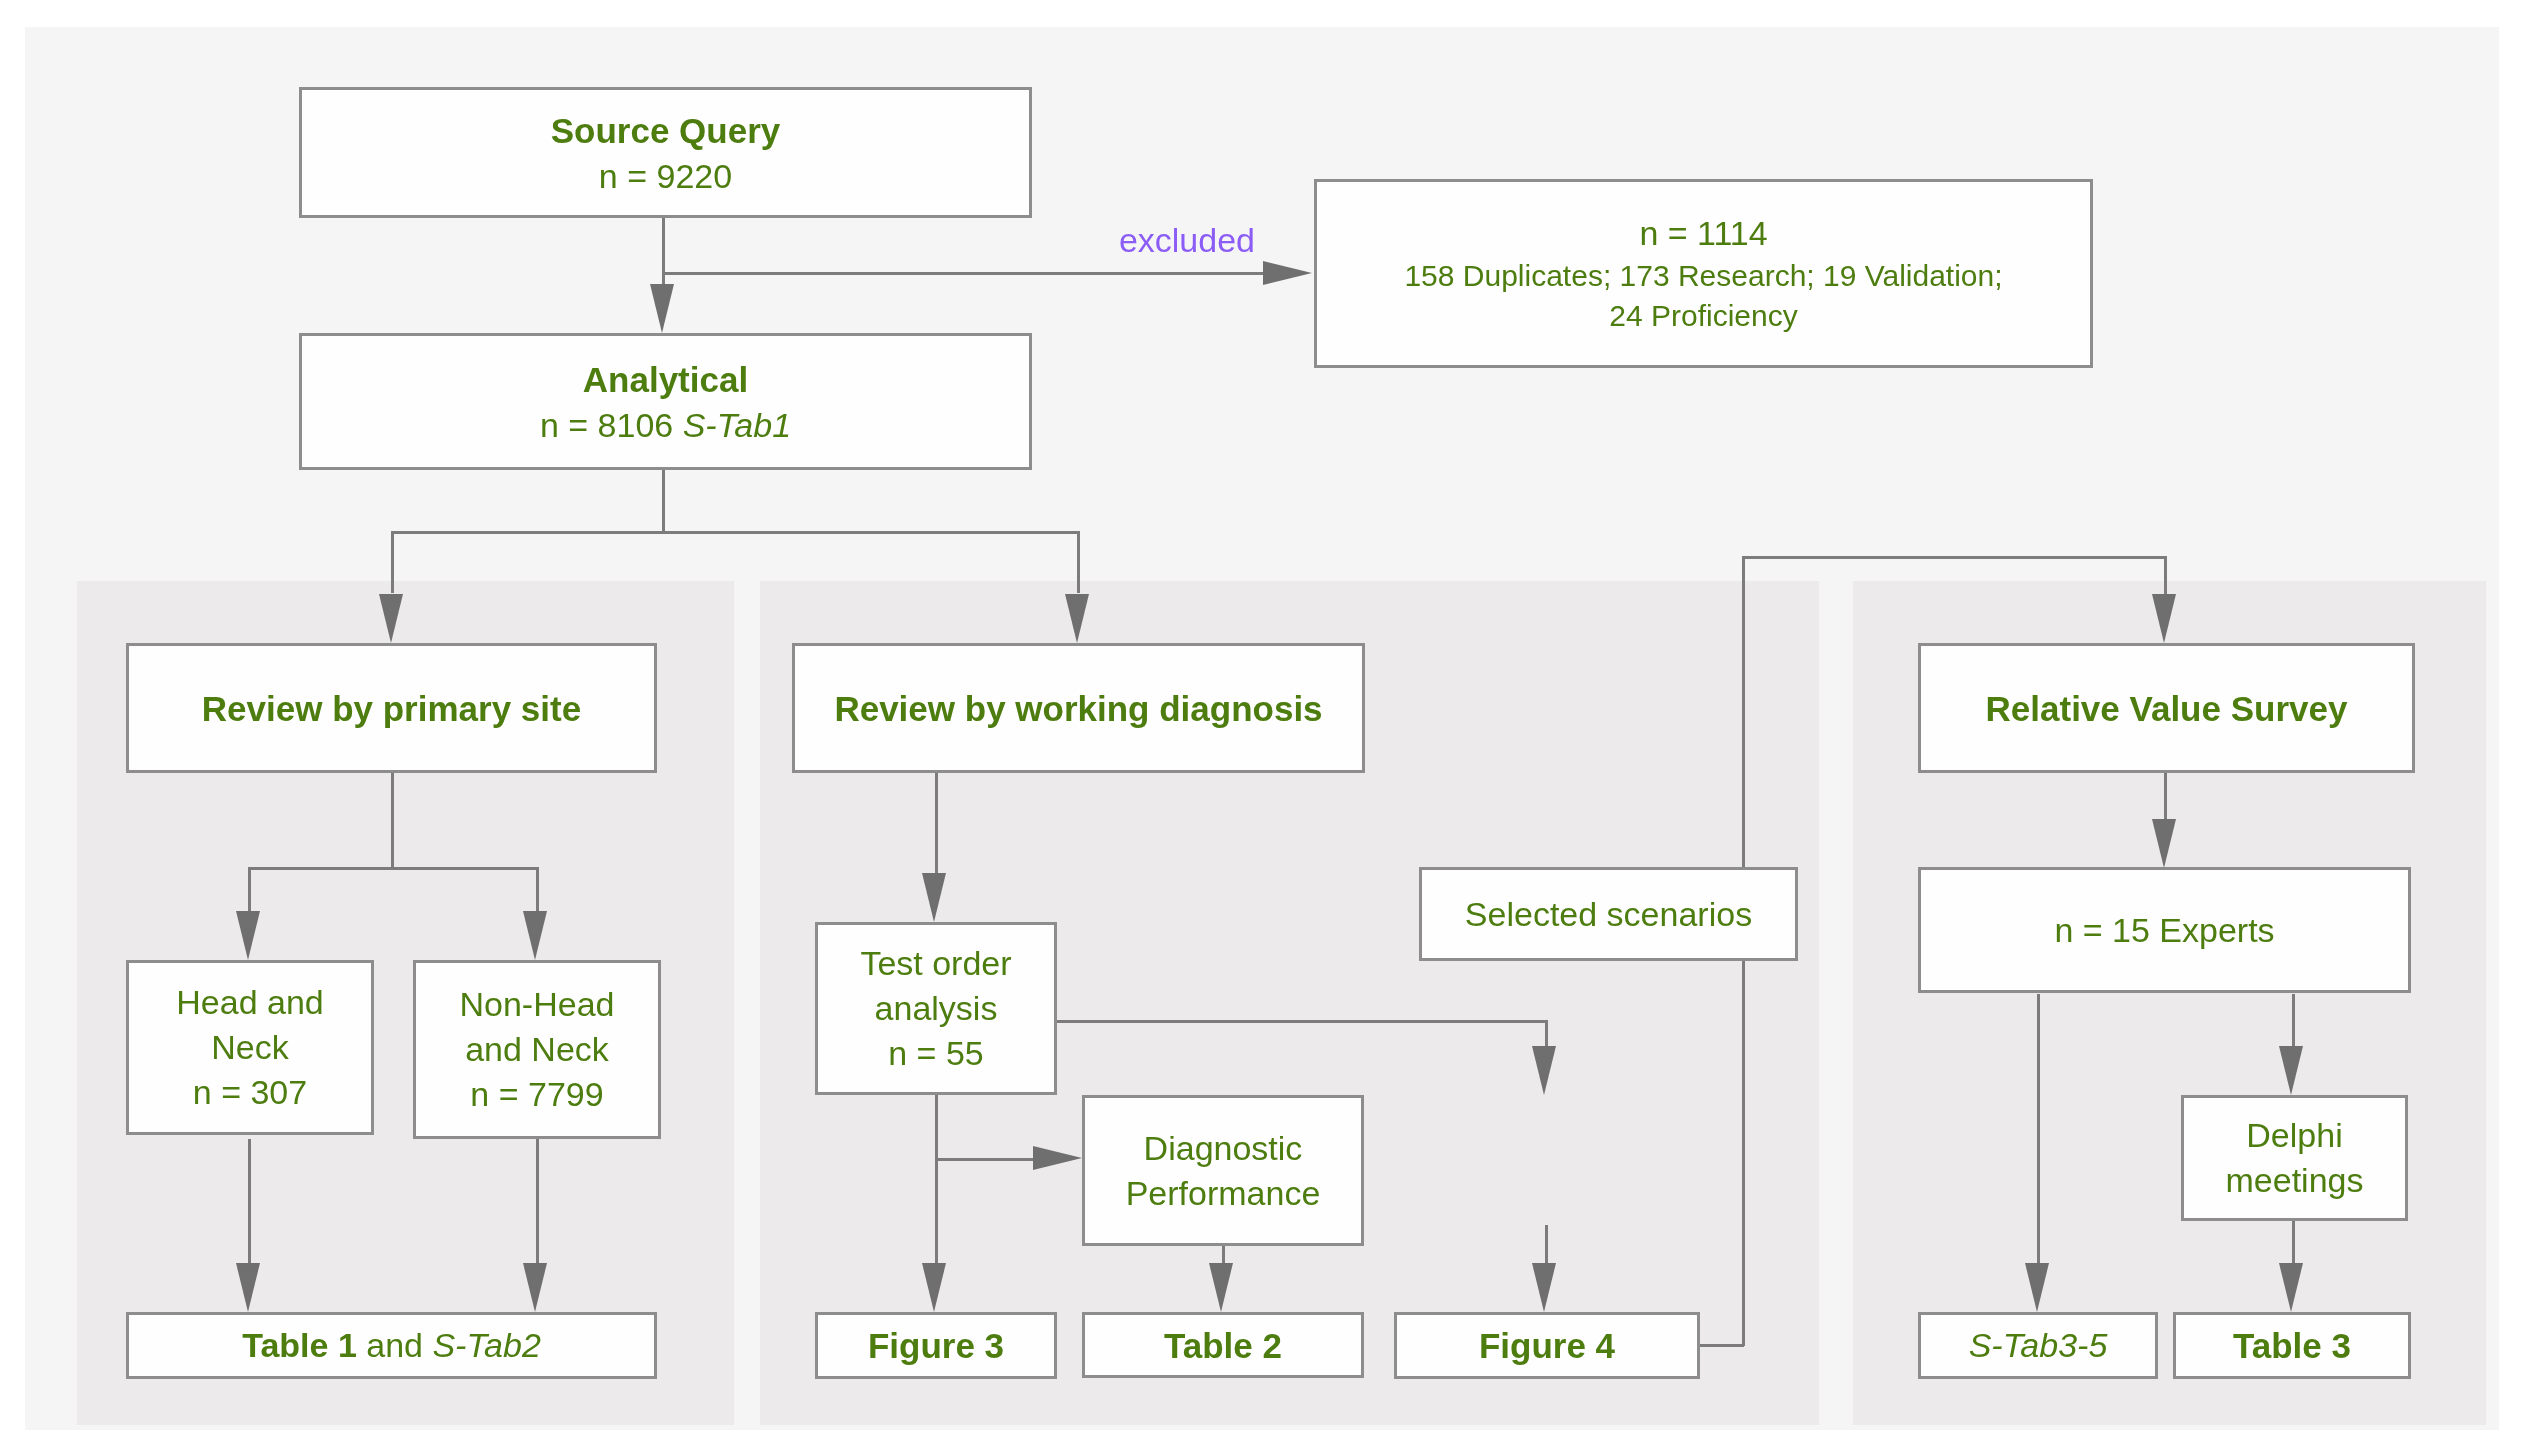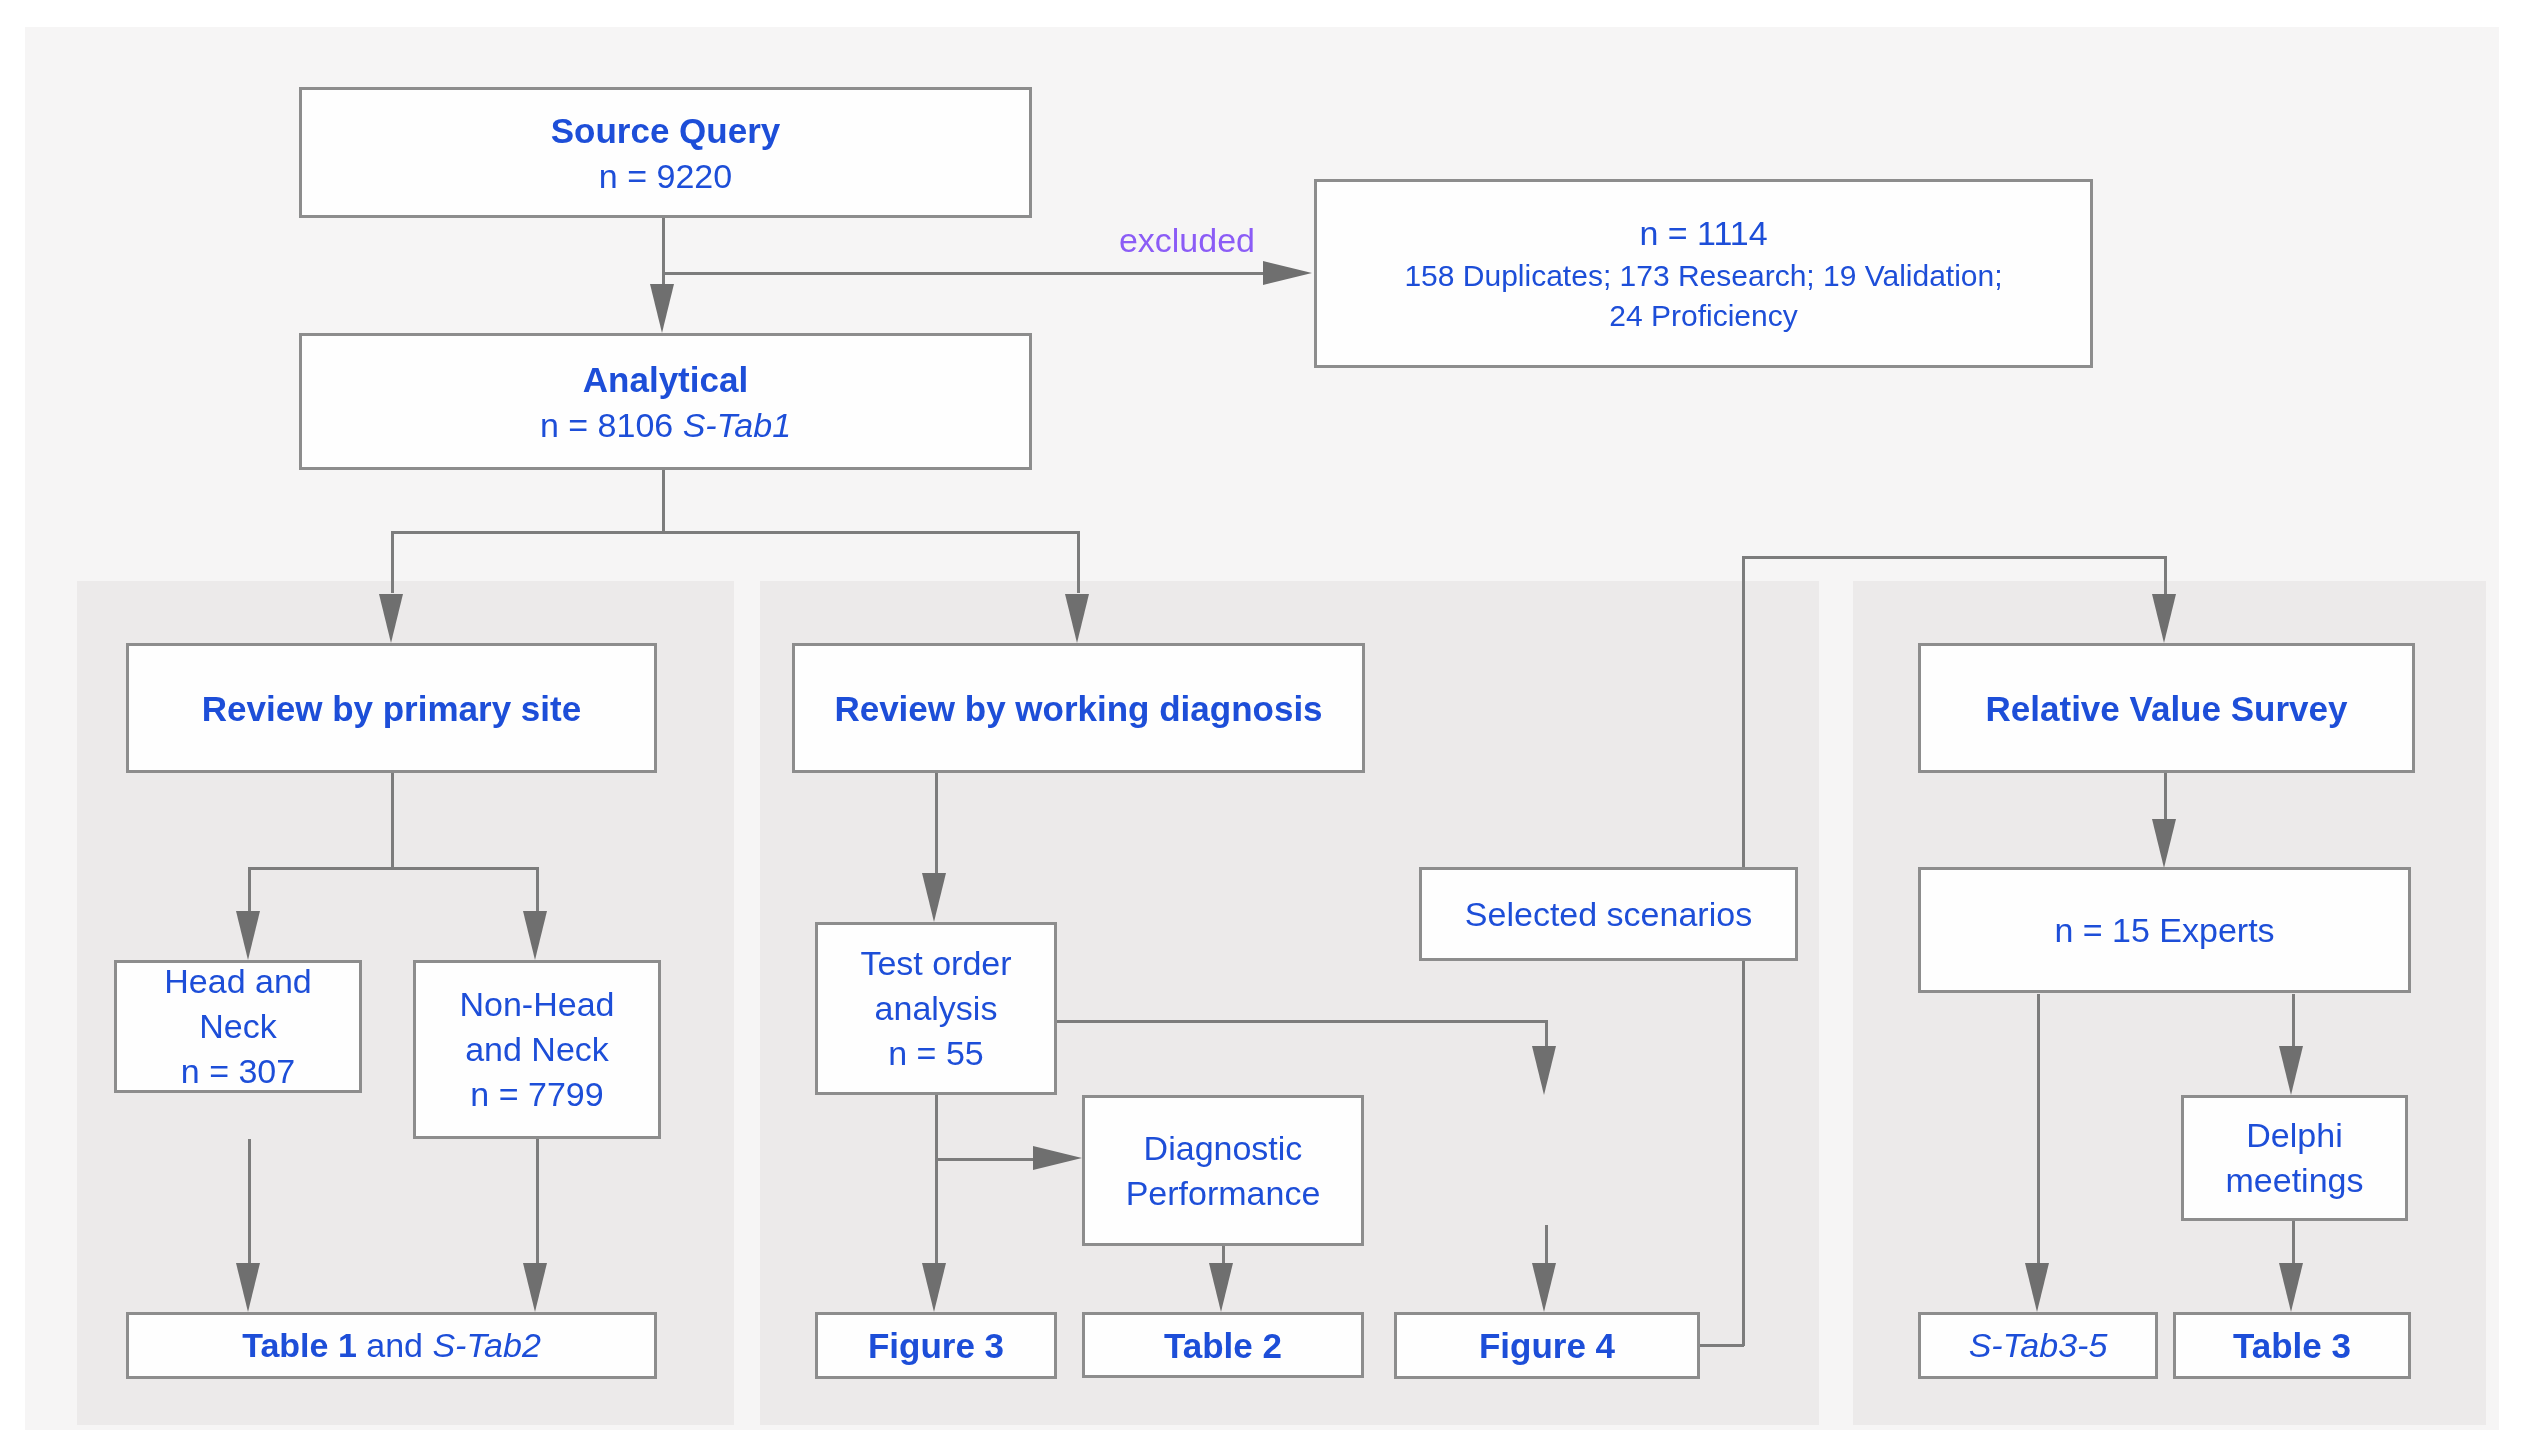--- a/index.html
+++ b/index.html
@@ -6,21 +6,21 @@
             font-family:"Liberation Sans", sans-serif;}
   #stage{position:relative;width:2525px;height:1455px;background:#ffffff;}
   .field{position:absolute;left:25px;top:27px;width:2474px;height:1403px;background:#f6f5f5;}
   .panel{position:absolute;top:581px;height:844px;background:#eceaea;}
   .panel.left{left:77px;width:657px;}
   .panel.middle{left:760px;width:1059px;}
   .panel.right{left:1853px;width:633px;}
 
   .box{position:absolute;background:#fefefe;border:3.4px solid #8d8d8d;box-sizing:border-box;
        display:flex;flex-direction:column;align-items:center;justify-content:center;
-       color:#1d4ed8;text-align:center;}
+       color:#4d7c0f;text-align:center;}
   .t-bold{font-weight:bold;font-size:35px;line-height:47px;}
   .t-reg{font-size:34px;line-height:45px;}
   .t-small{font-size:30px;line-height:40px;}
   .multiline{white-space:pre-line;}
   .it{font-style:italic;}
 
   .hline,.vline{position:absolute;background:#7c7c7c;}
   .hline{height:2.5px;}
   .vline{width:2.5px;}
   .arr-d{position:absolute;width:0;height:0;border-left:12.6px solid transparent;
@@ -112,21 +112,21 @@
   </div>
 
   <div class="box" style="left:792px;top:643px;width:573px;height:130px;">
     <div class="t-bold">Review by working diagnosis</div>
   </div>
 
   <div class="box" style="left:1918px;top:643px;width:497px;height:130px;">
     <div class="t-bold">Relative Value Survey</div>
   </div>
 
-  <div class="box" style="left:114px;top:960px;width:248px;height:133px;">
+  <div class="box" style="left:126px;top:960px;width:248px;height:175px;">
     <div class="t-reg multiline">Head and
 Neck
 n = 307</div>
   </div>
 
   <div class="box" style="left:413px;top:960px;width:248px;height:179px;">
     <div class="t-reg multiline">Non-Head
 and Neck
 n = 7799</div>
   </div>

